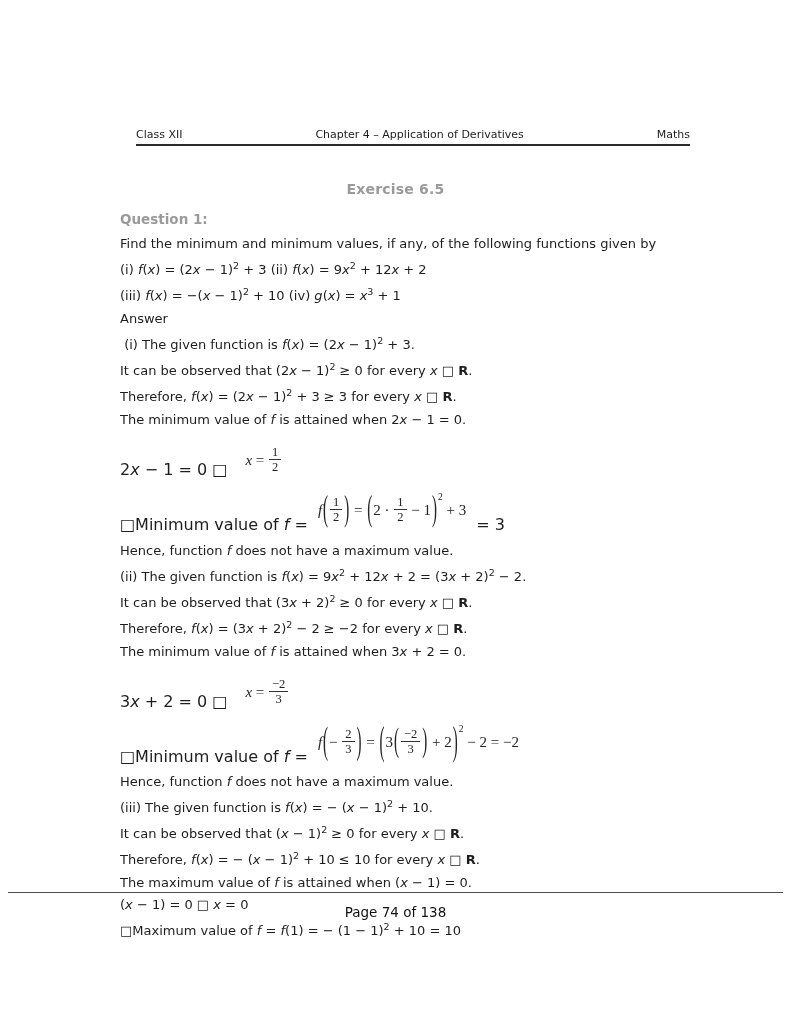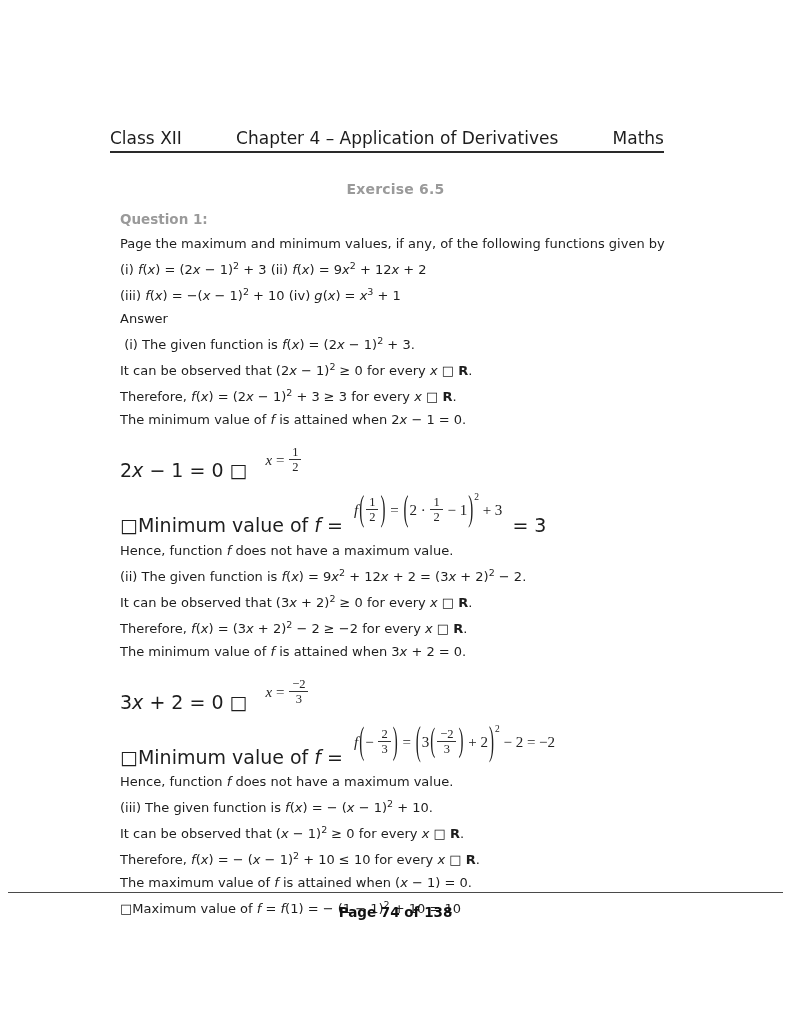--- a/index.html
+++ b/index.html
@@ -6,42 +6,42 @@
   .page{
     position:relative;
     width:791px;height:1024px;
     background:#ffffff;
     font-family:"DejaVu Sans","Liberation Sans",sans-serif;
     color:#1d1d1d;
     overflow:hidden;
   }
   
   .header{
-    position:absolute;left:110px;top:128px;width:554px;
+    position:absolute;left:136px;top:128px;width:554px;
     display:flex;justify-content:space-between;align-items:flex-end;
-    font-size:17px;
+    font-size:11px;
     padding-bottom:3px;
     border-bottom:2px solid #2a2a2a;
   }
   
   .content{position:absolute;left:120px;top:181px;width:551px;}
   .ex-title{
     text-align:center;font-weight:bold;font-size:14px;color:#9a9a9a;
     margin:0 0 14px 0;letter-spacing:.2px;
   }
   .q-label{font-weight:bold;font-size:13.5px;color:#9a9a9a;margin:0 0 6px 0;}
   .line{
     font-size:13px;line-height:22px;white-space:pre-wrap;
   }
   .line i{font-style:italic;}
   .line b{font-weight:bold;}
   sup{font-size:9.5px;}
   
   .math-row{display:flex;align-items:flex-end;}
-  .math-row .t{font-size:19px;line-height:22px;white-space:pre-wrap;}
+  .math-row .t{font-size:16px;line-height:22px;white-space:pre-wrap;}
   .math-row.small{height:47px;margin-top:3px;}
   .math-row.big{height:55px;}
   .mathf{
     font-family:"Liberation Serif","DejaVu Serif",serif;
     font-size:15px;color:#222;white-space:nowrap;
   }
   .mathf i{font-style:italic;font-family:inherit;}
   .mfr{
     display:inline-block;vertical-align:middle;text-align:center;
     font-size:12.5px;line-height:1.15;position:relative;top:-2px;padding:0 1px;
@@ -53,41 +53,41 @@
     font-size:15px;font-weight:400;padding:0 1px;
   }
   .msup{font-size:9.5px;position:relative;top:-15px;vertical-align:baseline;}
   .raise-s{margin:0 0 0 18px;position:relative;top:-4px;}
   .raise-b{margin:0 0 9px 5px;}
   .post{margin-left:10px;}
   
   .footer-line{position:absolute;left:8px;top:892px;width:775px;border-top:1.5px solid #4a4a4a;}
   .footer-text{
     position:absolute;left:0;top:904px;width:791px;text-align:center;
-    font-weight:bold;font-size:13.5px;color:#111;
+    font-weight:normal;font-size:13.5px;color:#111;
   }
 </style>
 </head>
 <body>
 
 <div class="page">
 
   <div class="header">
     <span>Class XII</span>
     <span>Chapter 4 – Application of Derivatives</span>
     <span>Maths</span>
   </div>
 
   <div class="content">
 
     <div class="ex-title">Exercise 6.5</div>
     <div class="q-label">Question 1:</div>
 
     <div>
-        <div class="line">Page the maximum and minimum values, if any, of the following functions given by</div>
+        <div class="line">Find the minimum and minimum values, if any, of the following functions given by</div>
         <div class="line">(i) <i>f</i>(<i>x</i>) = (2<i>x</i> − 1)<sup>2</sup> + 3 (ii) <i>f</i>(<i>x</i>) = 9<i>x</i><sup>2</sup> + 12<i>x</i> + 2</div>
         <div class="line">(iii) <i>f</i>(<i>x</i>) = −(<i>x</i> − 1)<sup>2</sup> + 10 (iv) <i>g</i>(<i>x</i>) = <i>x</i><sup>3</sup> + 1</div>
         <div class="line">Answer</div>
         <div class="line"> (i) The given function is <i>f</i>(<i>x</i>) = (2<i>x</i> − 1)<sup>2</sup> + 3.</div>
         <div class="line">It can be observed that (2<i>x</i> − 1)<sup>2</sup> ≥ 0 for every <i>x</i> □ <b>R</b>.</div>
         <div class="line">Therefore, <i>f</i>(<i>x</i>) = (2<i>x</i> − 1)<sup>2</sup> + 3 ≥ 3 for every <i>x</i> □ <b>R</b>.</div>
         <div class="line">The minimum value of <i>f</i> is attained when 2<i>x</i> − 1 = 0.</div>
       </div>
 
     <div class="math-row small">
@@ -118,20 +118,21 @@
       <span class="t">□Minimum value of <i>f</i> = </span>
       <span class="mathf raise-b"><i>f</i><span class="mp" style="transform: scaleY(2.5);">(</span>− <span class="mfr"><span class="n">2</span><span class="d">3</span></span><span class="mp" style="transform: scaleY(2.5);">)</span> = <span class="mp" style="transform: scaleY(2.7);">(</span>3<span class="mp" style="transform: scaleY(2.2);">(</span><span class="mfr"><span class="n">−2</span><span class="d">3</span></span><span class="mp" style="transform: scaleY(2.2);">)</span> + 2<span class="mp" style="transform: scaleY(2.7);">)</span><span class="msup">2</span> − 2 = −2</span>
     </div>
 
     <div style="margin-top:3px">
         <div class="line">Hence, function <i>f</i> does not have a maximum value.</div>
         <div class="line">(iii) The given function is <i>f</i>(<i>x</i>) = − (<i>x</i> − 1)<sup>2</sup> + 10.</div>
         <div class="line">It can be observed that (<i>x</i> − 1)<sup>2</sup> ≥ 0 for every <i>x</i> □ <b>R</b>.</div>
         <div class="line">Therefore, <i>f</i>(<i>x</i>) = − (<i>x</i> − 1)<sup>2</sup> + 10 ≤ 10 for every <i>x</i> □ <b>R</b>.</div>
         <div class="line">The maximum value of <i>f</i> is attained when (<i>x</i> − 1) = 0.</div>
+        <div class="line">(<i>x</i> − 1) = 0 □ <i>x</i> = 0</div>
         <div class="line">□Maximum value of <i>f</i> = <i>f</i>(1) = − (1 − 1)<sup>2</sup> + 10 = 10</div>
       </div>
 
   </div>
 
   <div class="footer-line"></div>
   <div class="footer-text">Page 74 of 138</div>
 
 </div>
 

